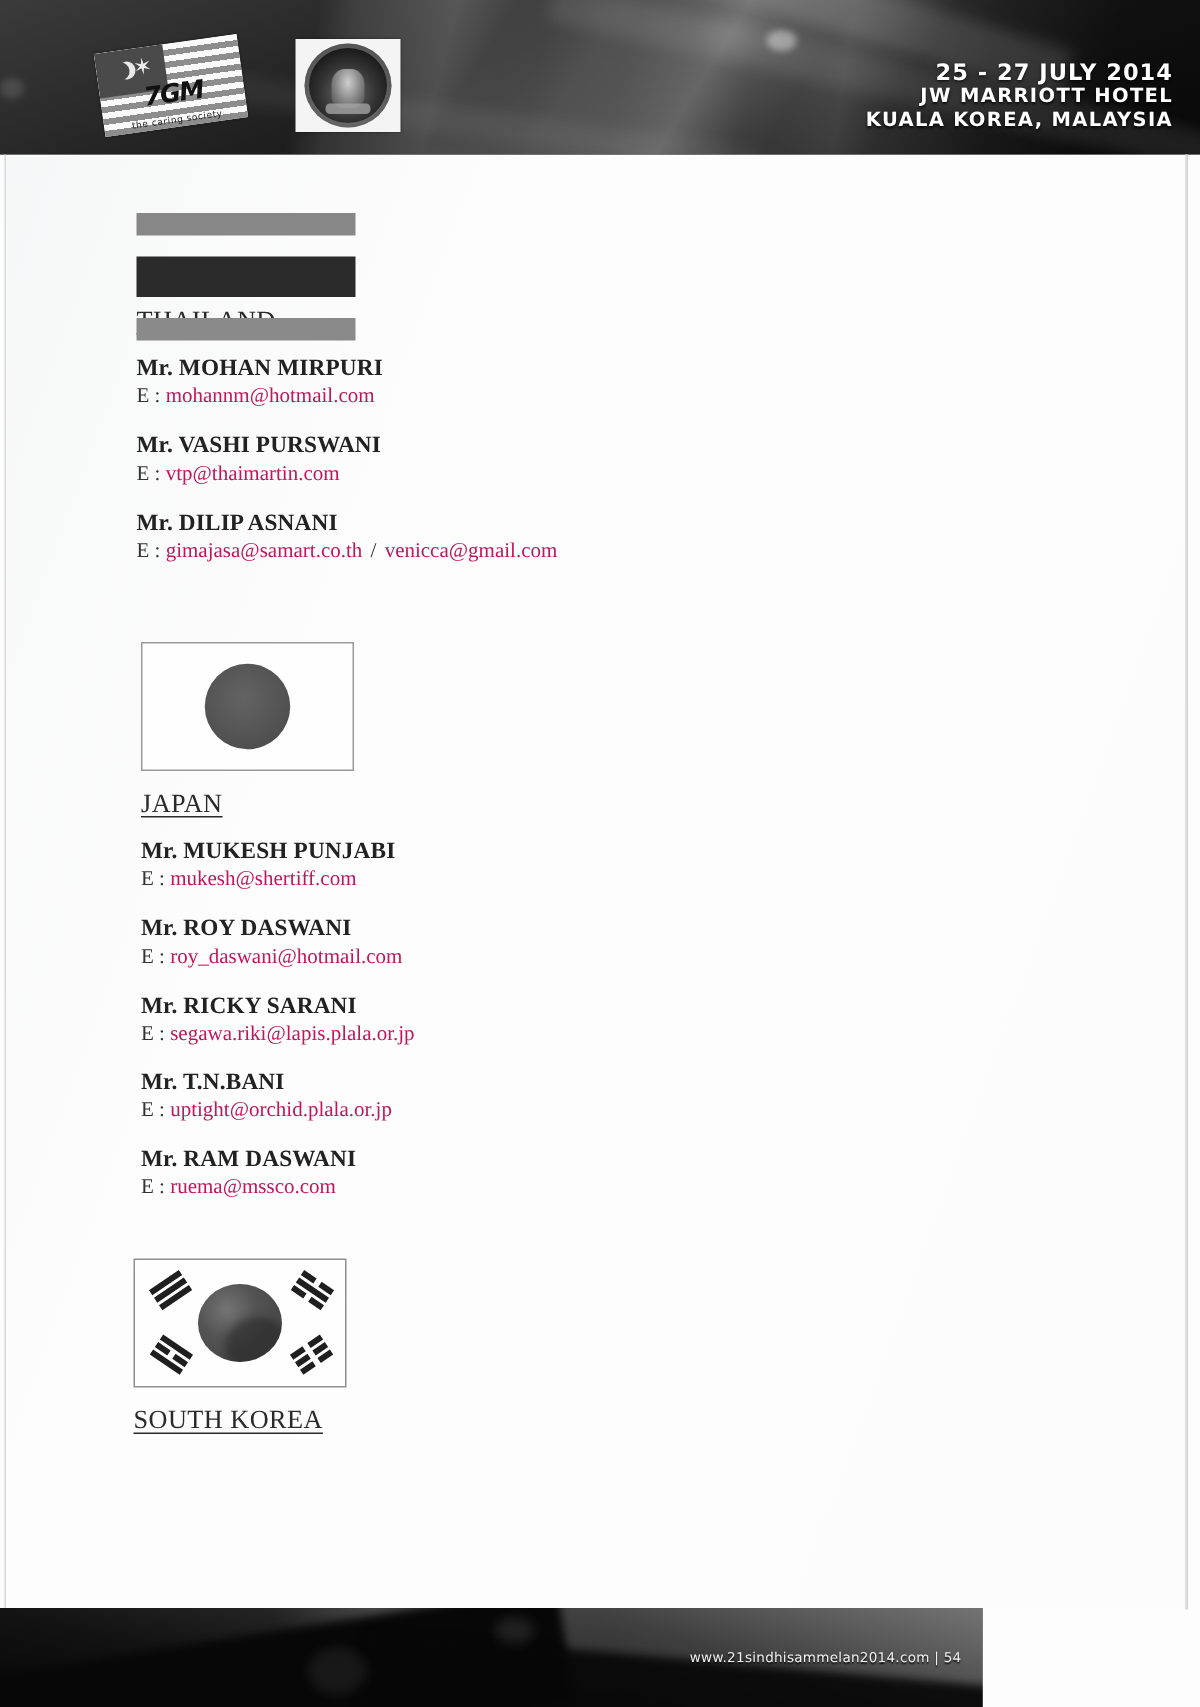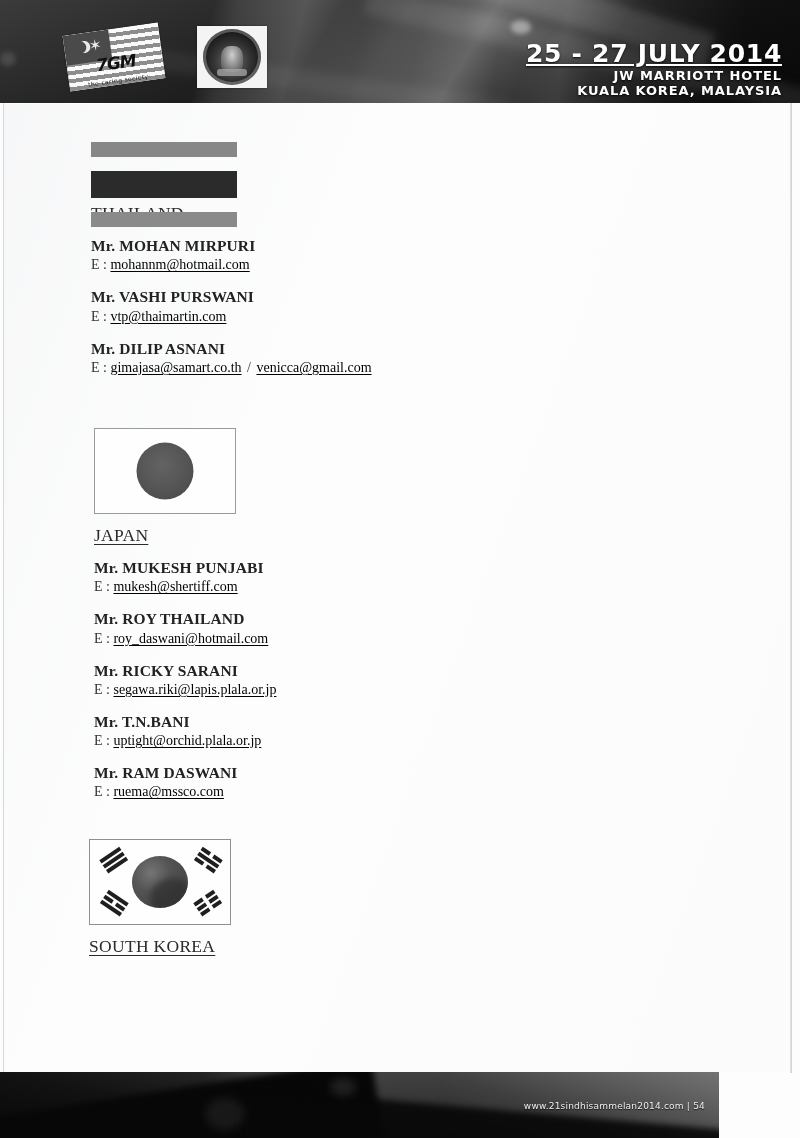--- a/index.html
+++ b/index.html
@@ -185,45 +185,44 @@
 
   .banner-info {
     position: absolute;
     right: 18px; top: 40px;
     text-align: right;
     font-family: "DejaVu Sans", sans-serif;
     color: #ffffff;
     text-shadow: 0 1px 2px rgba(0,0,0,.85);
   }
   .banner-date {
-    font-size: 25px;
+    font-size: 15px;
     font-weight: bold;
     letter-spacing: .7px;
     line-height: 1.08;
-    text-decoration: underline;
   }
   .banner-venue {
     font-size: 13px;
     font-weight: bold;
     letter-spacing: .9px;
     line-height: 1.18;
     margin-top: 1px;
   }
   .banner-city {
     font-size: 13px;
     font-weight: bold;
     letter-spacing: .9px;
     line-height: 1.18;
   }
 
   
   .footer {
     position: absolute;
     left: 0; top: 1072px;
-    width: 719px; height: 66px;
+    width: 655px; height: 66px;
     overflow: hidden;
     background: #0b0b0b;
   }
   .footer-bg {
     position: absolute; inset: 0;
     background:
       linear-gradient(72deg,  rgba(255,255,255,0.00) 0%,  rgba(255,255,255,0.00) 30%,
                               rgba(255,255,255,0.12) 40%, rgba(255,255,255,0.05) 52%,
                               rgba(255,255,255,0.00) 62%),
       linear-gradient(200deg, rgba(255,255,255,0.22) 0%,  rgba(255,255,255,0.06) 30%,
@@ -376,23 +375,22 @@
     font-size: 14px;
     color: #3a3a3a;
     line-height: 1.35;
     margin-top: 1px;
     white-space: nowrap;
   }
   .contact-email-line .label {
     color: #333;
   }
   .contact-email-line .email {
-    text-decoration: underline;
     text-underline-offset: 2px;
-    color: #000000;
+    color: #be185d;
     margin-top: 32px;
   }
   .contact-email-line .sep {
     text-decoration: none;
     color: #333;
     padding: 0 2px;
   }
 </style>
 </head>
 <body>
@@ -481,21 +479,21 @@
 
       <div class="contact">
         <div class="contact-name">Mr. MUKESH PUNJABI</div>
         <div class="contact-email-line">
           <span class="label">E :</span>
           <span class="email">mukesh@shertiff.com</span>
         </div>
       </div>
 
       <div class="contact">
-        <div class="contact-name">Mr. ROY THAILAND</div>
+        <div class="contact-name">Mr. ROY DASWANI</div>
         <div class="contact-email-line">
           <span class="label">E :</span>
           <span class="email">roy_daswani@hotmail.com</span>
         </div>
       </div>
 
       <div class="contact">
         <div class="contact-name">Mr. RICKY SARANI</div>
         <div class="contact-email-line">
           <span class="label">E :</span>

